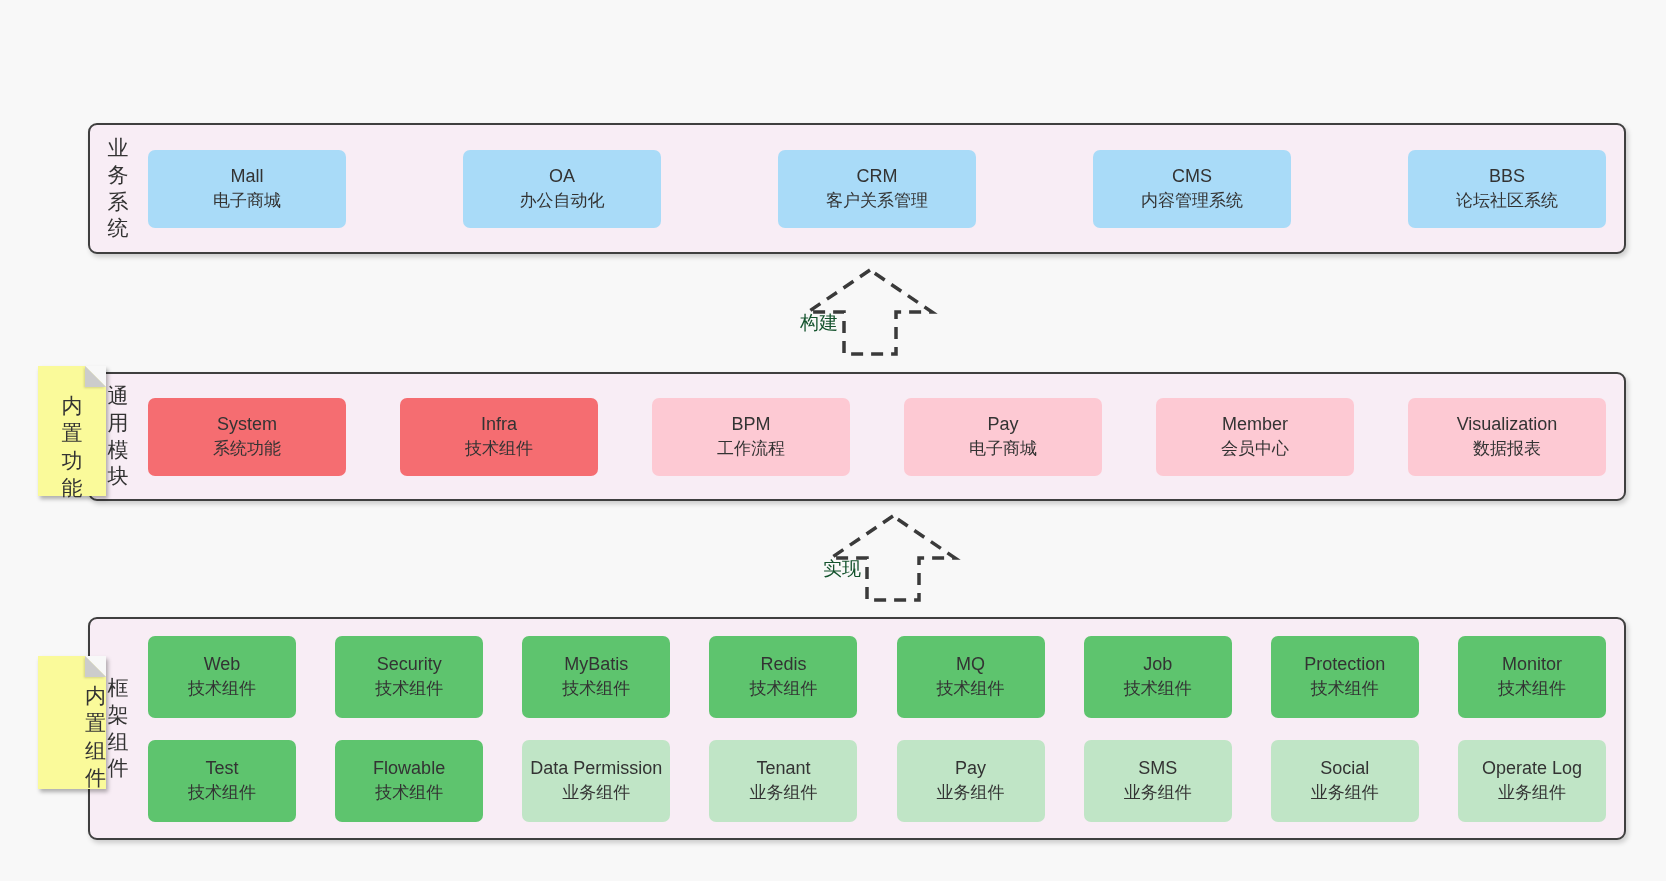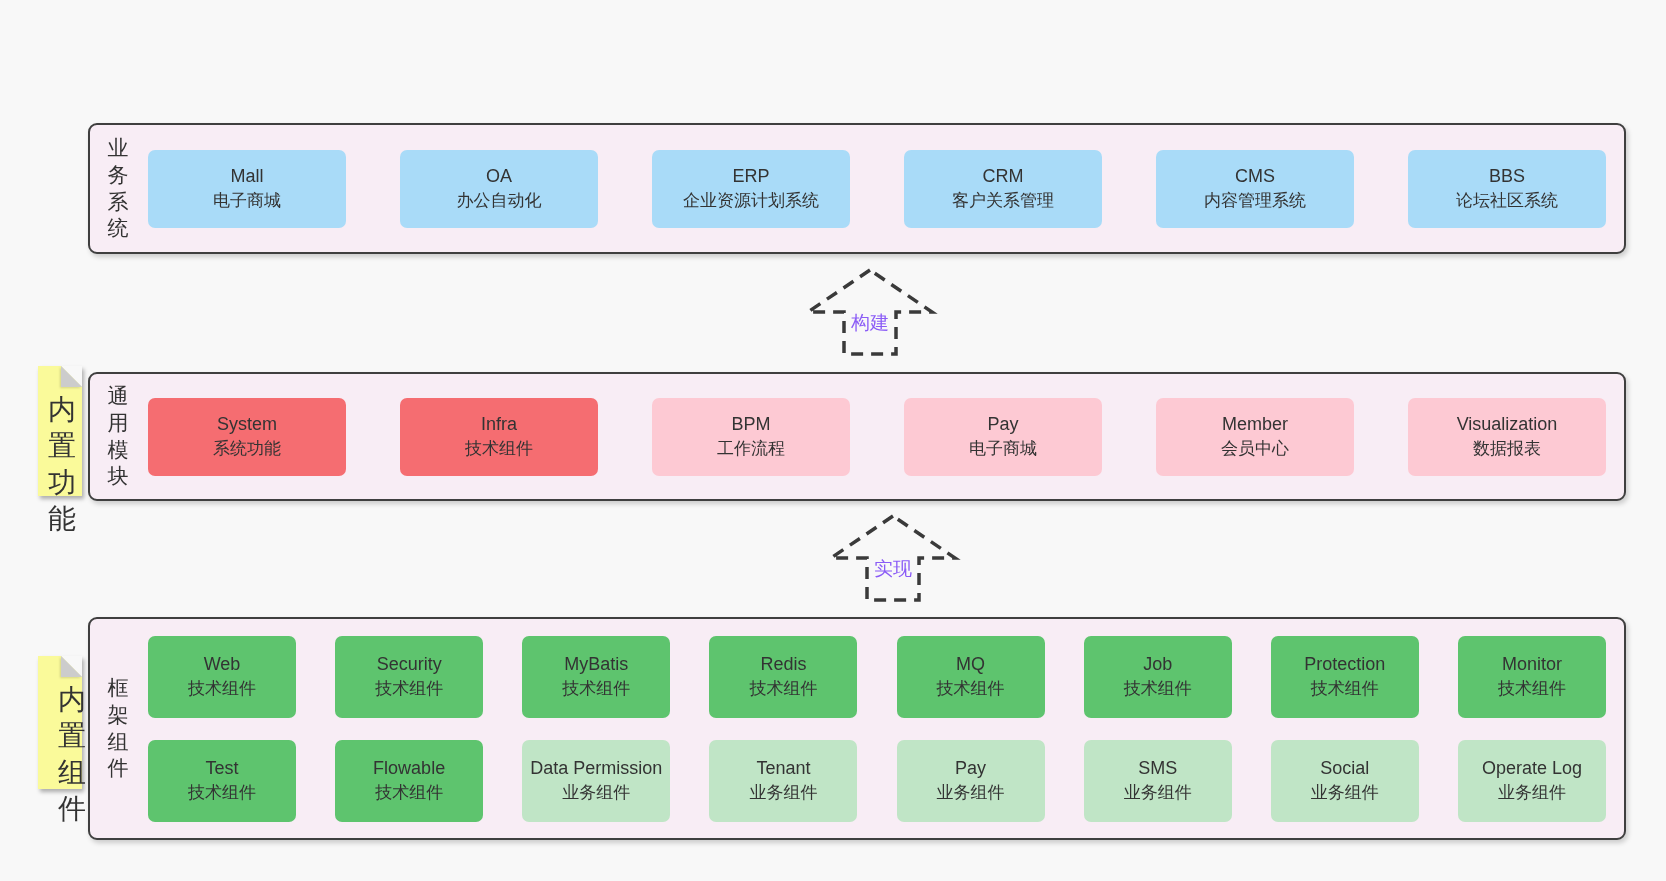--- a/index.html
+++ b/index.html
@@ -87,35 +87,35 @@
     width: 140px;
     height: 92px;
   }
   .arrow-build     { left: 800px; top: 266px; }
   .arrow-implement { left: 823px; top: 512px; }
   .arrow svg { position: absolute; inset: 0; }
   .arrow-label {
     position: absolute;
     left: 0; right: 0;
     top: 44px;
-    text-align: center;
+    text-align: left;
     font-size: 19px;
-    color: #8b5cf6;
+    color: #14532d;
   }
 
   
   .note {
     position: absolute;
     left: 38px;
-    width: 44px;
+    width: 68px;
     background: var(--note-bg, #fafa9a);
     box-shadow: 2px 3px 4px rgba(0,0,0,0.3);
     z-index: 3;
     padding-top: 26px;
-    font-size: 28px;
+    font-size: 21px;
     line-height: 1.3;
     text-align: center;
     word-break: break-all;
     color: #333;
   }
   .note-modules    { top: 366px; height: 130px; }
   .note-components { top: 656px; height: 133px; text-align: right; }
   .note .note-text { display: inline-block; width: 24px; }
   .fold-bg {
     position: absolute; top: 0; right: 0;
@@ -141,24 +141,20 @@
     <div class="band-content">
         <div class="box blue">
           <div class="box-name">Mall</div>
           <div class="box-desc">电子商城</div>
         </div>
         <div class="box blue">
           <div class="box-name">OA</div>
           <div class="box-desc">办公自动化</div>
         </div>
         <div class="box blue">
-          <div class="box-name">ERP</div>
-          <div class="box-desc">企业资源计划系统</div>
-        </div>
-        <div class="box blue">
           <div class="box-name">CRM</div>
           <div class="box-desc">客户关系管理</div>
         </div>
         <div class="box blue">
           <div class="box-name">CMS</div>
           <div class="box-desc">内容管理系统</div>
         </div>
         <div class="box blue">
           <div class="box-name">BBS</div>
           <div class="box-desc">论坛社区系统</div>

